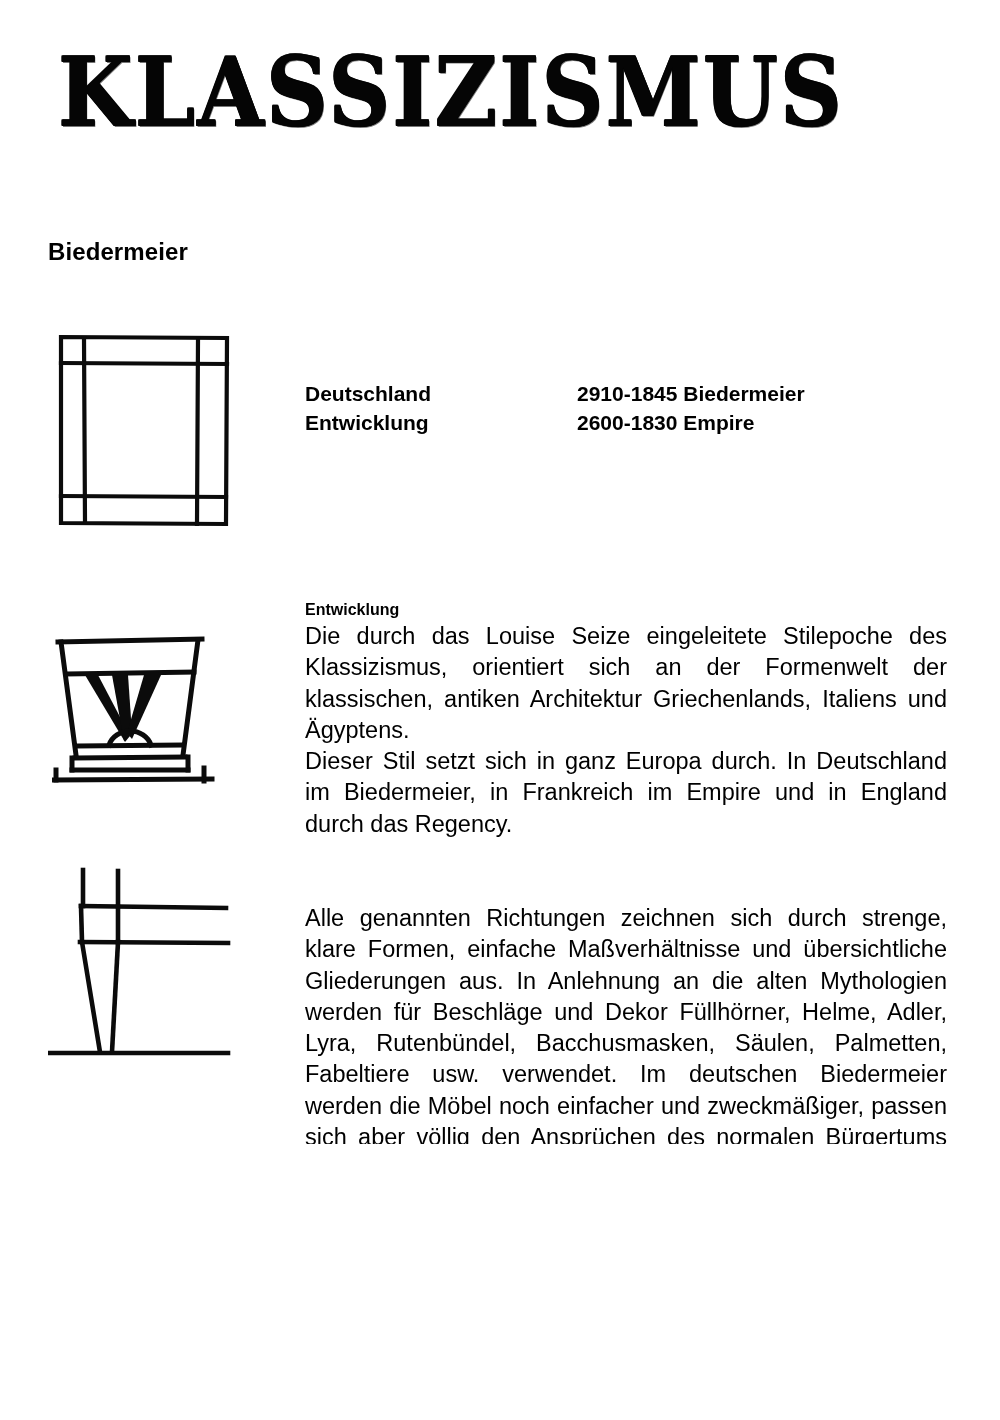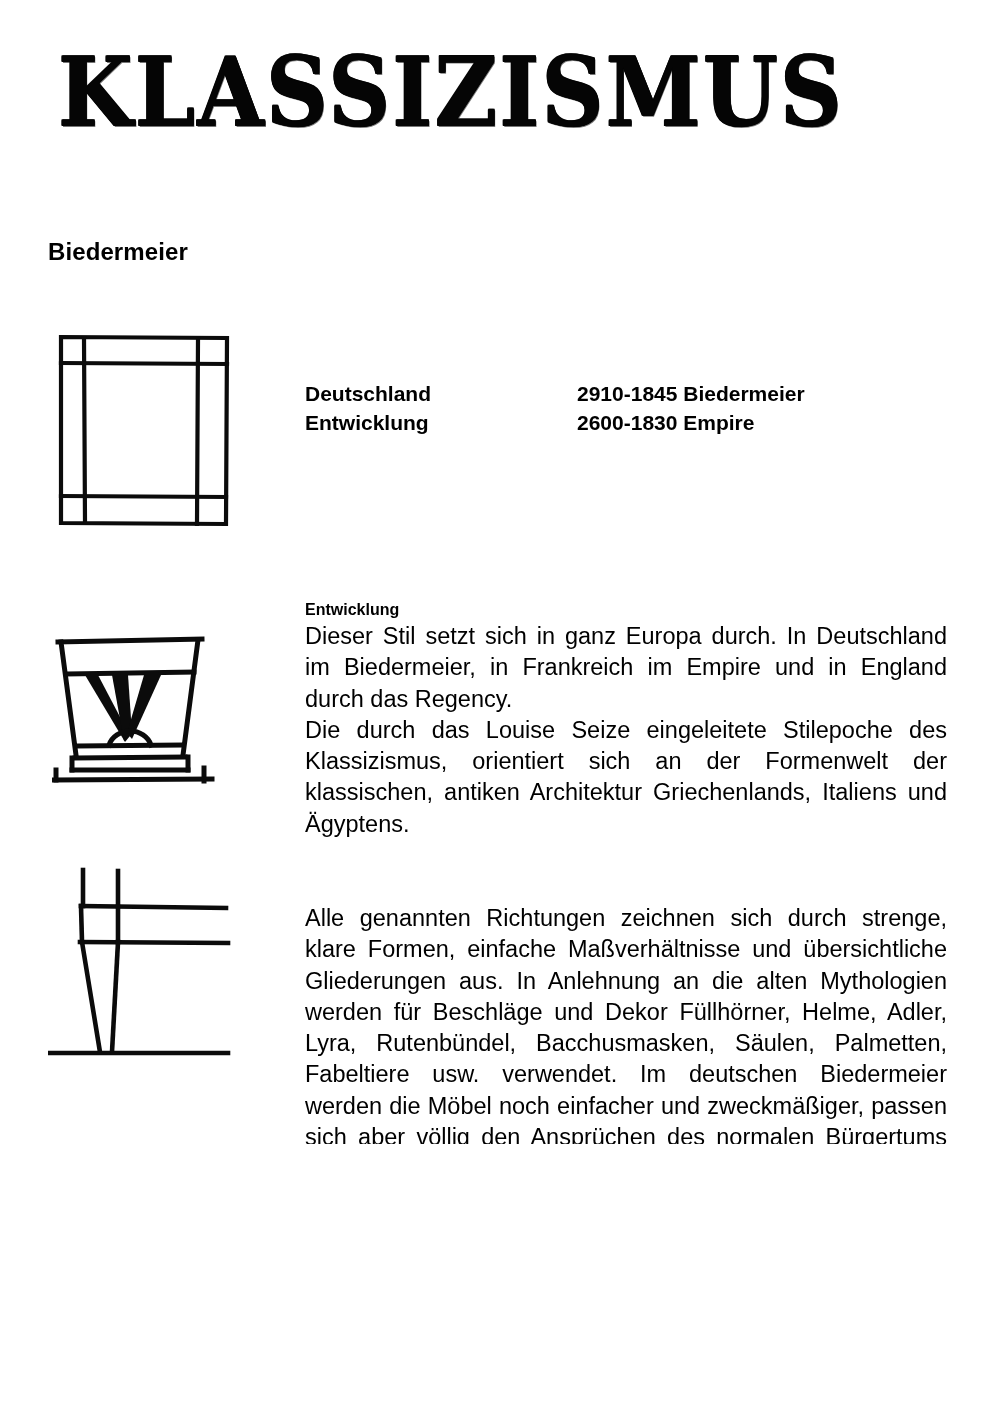--- a/index.html
+++ b/index.html
@@ -190,22 +190,22 @@
       <g class="ink" stroke-width="5">
         <path d="M4,152 L4,162"></path>
         <path d="M152,150 L152,163"></path>
         <path d="M2,162 L160,161"></path>
       </g>
     </svg>
   </div>
 
   <div class="col" style="top:600px;">
     <div class="sec-head">Entwicklung</div>
+    <p class="body-text">Die durch das Louise Seize eingeleitete Stilepoche des Klassizismus, orientiert sich an der Formenwelt der klassischen, antiken Architektur Griechenlands, Italiens und Ägyptens.</p>
     <p class="body-text">Dieser Stil setzt sich in ganz Europa durch. In Deutschland im Biedermeier, in Frankreich im Empire und in England durch das Regency.</p>
-    <p class="body-text">Die durch das Louise Seize eingeleitete Stilepoche des Klassizismus, orientiert sich an der Formenwelt der klassischen, antiken Architektur Griechenlands, Italiens und Ägyptens.</p>
   </div>
 
   <div class="figure" id="fig-leg">
     <svg width="215" height="200" viewBox="0 0 215 200" aria-hidden="true">
       <g class="ink" stroke-width="4.6">
 
         <path d="M35,8 L35,44"></path>
         <path d="M70,9 L70,44"></path>
 
         <path d="M33,44 L178,46"></path>

